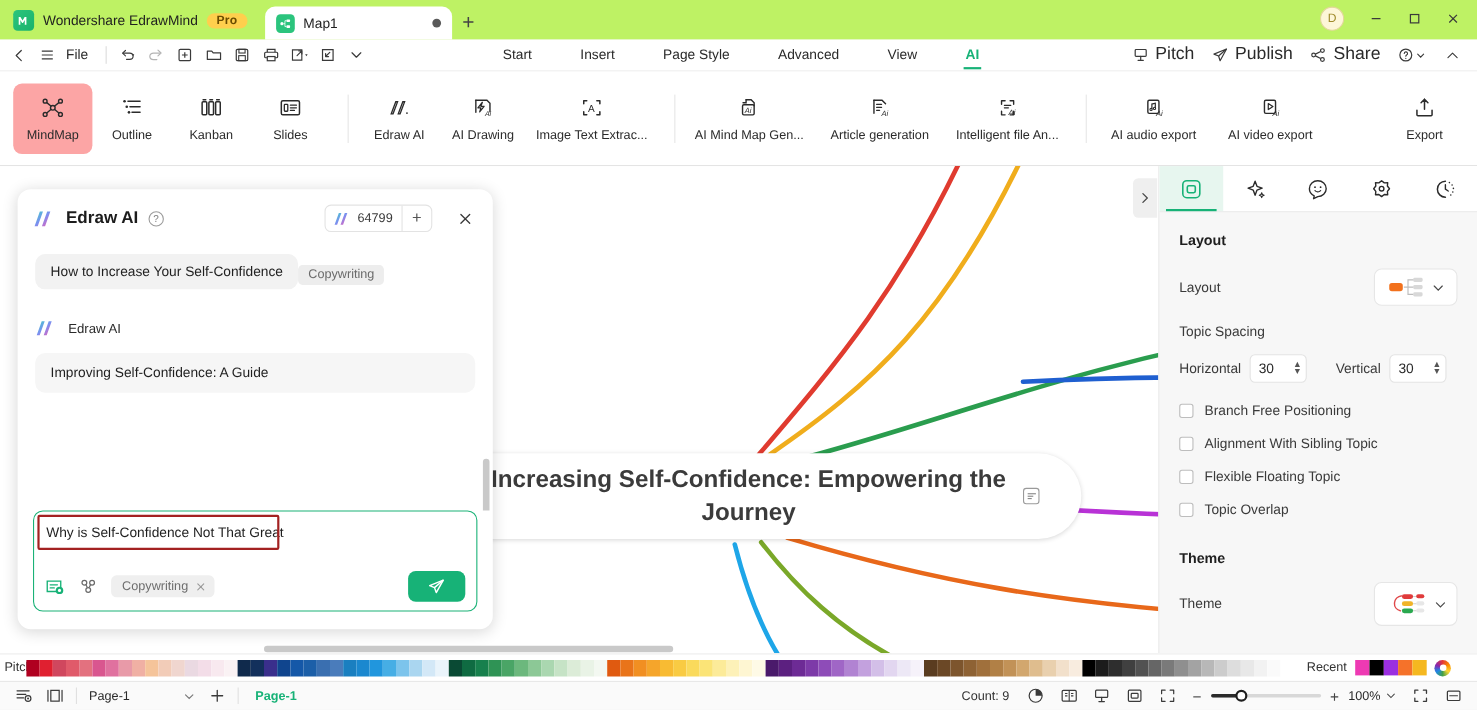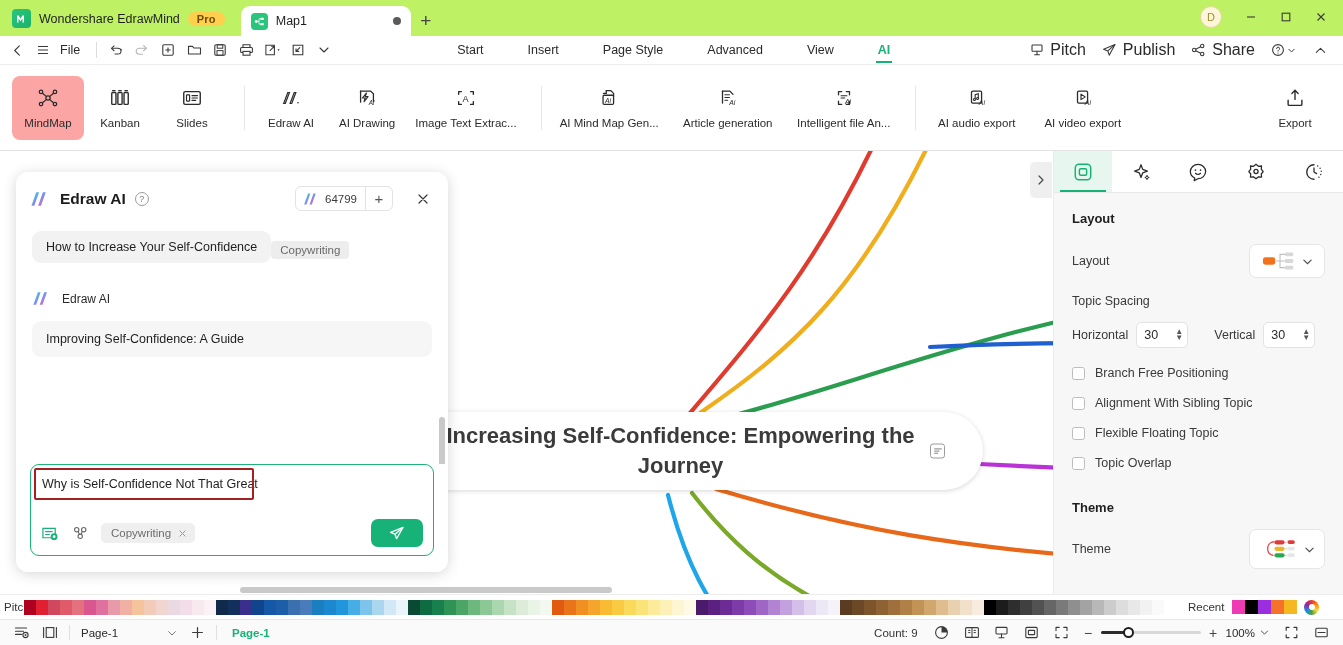--- a/index.html
+++ b/index.html
@@ -494,20 +494,31 @@
           <svg width="22" height="22" viewBox="0 0 24 24">
               <circle cx="12" cy="12" r="2.3" stroke="#2b2b2b" stroke-width="1.4" fill="none"></circle>
               <circle cx="4.4" cy="5.4" r="1.9" stroke="#2b2b2b" stroke-width="1.4" fill="none"></circle>
               <circle cx="19.6" cy="5.4" r="1.9" stroke="#2b2b2b" stroke-width="1.4" fill="none"></circle>
               <circle cx="4.4" cy="18.6" r="1.9" stroke="#2b2b2b" stroke-width="1.4" fill="none"></circle>
               <circle cx="19.6" cy="18.6" r="1.9" stroke="#2b2b2b" stroke-width="1.4" fill="none"></circle>
               <path d="M6 6.9l4.4 3.6M18 6.9l-4.4 3.6M6 17.1l4.4-3.6M18 17.1l-4.4-3.6" stroke="#2b2b2b" stroke-width="1.4"></path>
             </svg>
         </span>
         <span class="lbl">MindMap</span>
+      </div>
+      <div class="rib-btn">
+        <span class="ico">
+          <svg width="22" height="22" viewBox="0 0 24 24">
+              <path d="M8 5.5h12M10 11h10M12 16.5h8" stroke="#2b2b2b" stroke-width="1.5" stroke-linecap="round"></path>
+              <circle cx="4.6" cy="5.5" r="1.3" fill="#2b2b2b"></circle>
+              <circle cx="6.8" cy="11" r="1.3" fill="#2b2b2b"></circle>
+              <circle cx="9" cy="16.5" r="1.3" fill="#2b2b2b"></circle>
+            </svg>
+        </span>
+        <span class="lbl">Outline</span>
       </div>
       <div class="rib-btn">
         <span class="ico">
           <svg width="22" height="22" viewBox="0 0 24 24">
               <rect x="3" y="6" width="4.6" height="13" rx="1" stroke="#2b2b2b" stroke-width="1.5" fill="none"></rect>
               <rect x="9.7" y="6" width="4.6" height="13" rx="1" stroke="#2b2b2b" stroke-width="1.5" fill="none"></rect>
               <rect x="16.4" y="6" width="4.6" height="13" rx="1" stroke="#2b2b2b" stroke-width="1.5" fill="none"></rect>
               <path d="M4 4h2.6M10.7 4h2.6M17.4 4h2.6" stroke="#2b2b2b" stroke-width="1.5" stroke-linecap="round"></path>
             </svg>
         </span>

